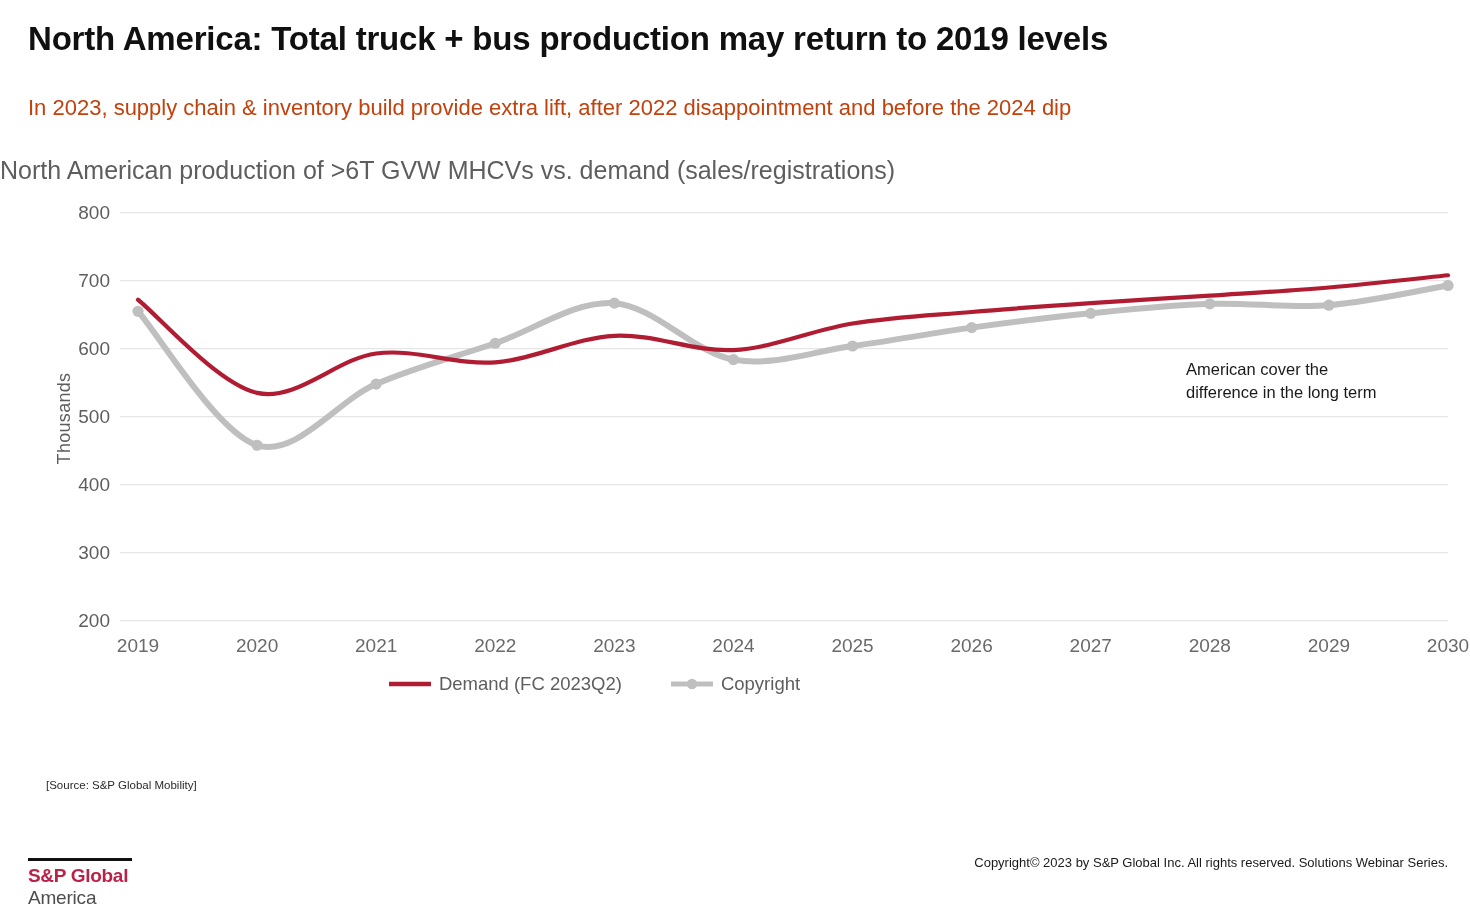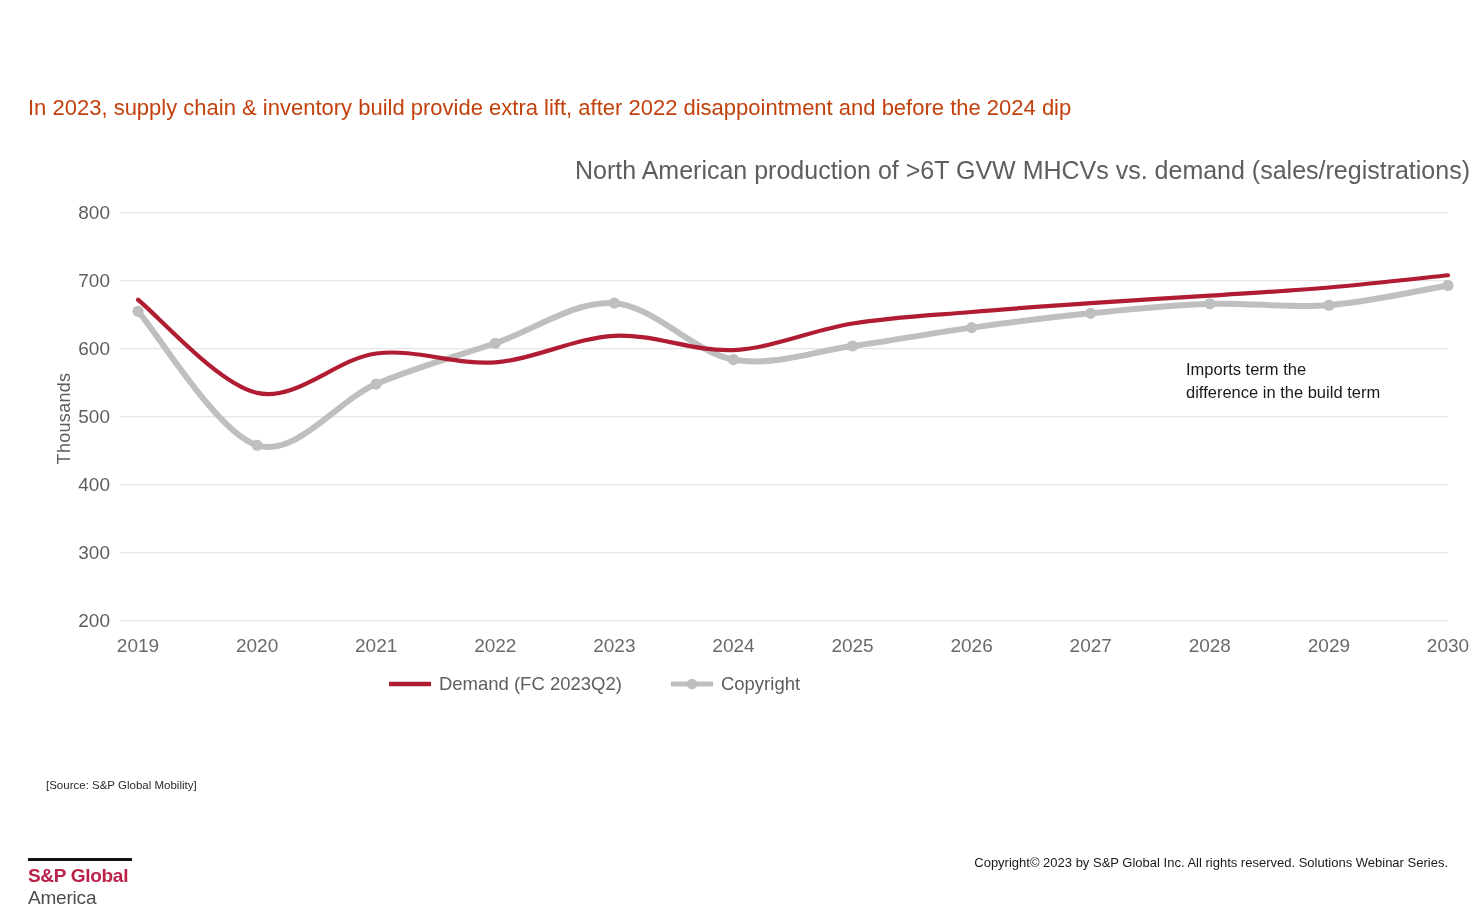--- a/index.html
+++ b/index.html
@@ -36,21 +36,21 @@
     font-size: 22px;
     font-weight: 400;
     color: #c2410c;
     white-space: nowrap;
   }
   .chart-title {
     position: absolute;
     left: 0;
     top: 156px;
     width: 1470px;
-    text-align: right;
+    text-align: left;
     font-size: 25px;
     color: #5e5e5e;
     font-weight: 400;
   }
   .chart-area {
     position: absolute;
     left: 0;
     top: 190px;
     width: 1470px;
     height: 520px;
@@ -156,20 +156,21 @@
     font-size: 13px;
     color: #1a1a1a;
     white-space: nowrap;
   }
 </style>
 </head>
 <body>
 
 <div id="slide">
 
+  <div class="slide-title">North America:  Total truck + bus production may return to 2019 levels</div>
   <div class="slide-subtitle">In 2023, supply chain &amp; inventory build provide extra lift, after 2022 disappointment and before the 2024 dip</div>
 
   <div class="chart-title">North American production of &gt;6T GVW MHCVs vs. demand (sales/registrations)</div>
 
   <div class="chart-area">
     <div class="y-axis-title">Thousands</div>
     <svg class="plot-svg" id="plot" width="1470" height="470" viewBox="0 0 1470 470">
         <line x1="120" x2="1448" y1="22.69999999999999" y2="22.69999999999999" stroke="#e6e6e6" stroke-width="1.3"></line>
         <text x="110" y="29.19999999999999" class="ytick">800</text>
         <line x1="120" x2="1448" y1="90.69999999999999" y2="90.69999999999999" stroke="#e6e6e6" stroke-width="1.3"></line>
@@ -207,22 +208,22 @@
         <circle cx="971.6363636363636" cy="137.61999999999995" r="5.6" fill="#BFBFBF"></circle>
         <circle cx="1090.7272727272727" cy="123.33999999999997" r="5.6" fill="#BFBFBF"></circle>
         <circle cx="1209.8181818181818" cy="113.82" r="5.6" fill="#BFBFBF"></circle>
         <circle cx="1328.909090909091" cy="115.18" r="5.6" fill="#BFBFBF"></circle>
         <circle cx="1448" cy="95.45999999999998" r="5.6" fill="#BFBFBF"></circle>
         <path d="M 138 109.74000000000001 C 157.84848484848484 125.26666666666667, 217.39393939393943 193.94666666666666, 257.0909090909091 202.89999999999998 C 296.7878787878788 211.8533333333333, 336.4848484848485 168.55999999999997, 376.1818181818182 163.45999999999998 C 415.8787878787879 158.35999999999999, 455.57575757575756 175.24666666666667, 495.27272727272725 172.3 C 534.969696969697 169.35333333333335, 574.6666666666666 147.81999999999996, 614.3636363636364 145.77999999999997 C 654.0606060606061 143.73999999999998, 693.7575757575758 162.1, 733.4545454545455 160.06 C 773.1515151515152 158.02, 812.8484848484848 139.88666666666663, 852.5454545454545 133.53999999999996 C 892.2424242424242 127.19333333333329, 931.9393939393939 125.37999999999995, 971.6363636363636 121.97999999999996 C 1011.3333333333334 118.57999999999997, 1051.030303030303 115.85999999999997, 1090.7272727272727 113.13999999999999 C 1130.4242424242425 110.42, 1170.121212121212 108.2666666666667, 1209.8181818181818 105.66000000000003 C 1249.5151515151515 103.05333333333336, 1289.2121212121212 100.9, 1328.909090909091 97.5 C 1368.6060606060607 94.1, 1428.1515151515152 87.3, 1448 85.25999999999999" fill="none" stroke="#B01C32" stroke-width="4.2" stroke-linecap="round" stroke-linejoin="round"></path>
       </svg>
   </div>
 
   <div class="annotation">
-    <div>Imports term the</div>
-    <div>difference in the build term</div>
+    <div>American cover the</div>
+    <div>difference in the long term</div>
   </div>
 
   <div class="legend" id="legend">
       <div class="legend-item">
         <svg width="44" height="16" class="swatch">
           <line x1="1" x2="43" y1="8" y2="8" stroke="#B01C32" stroke-width="4.5" stroke-linecap="butt"></line>
         </svg>
         <span class="legend-label">Demand (FC 2023Q2)</span>
       </div>
       <div class="legend-item">

